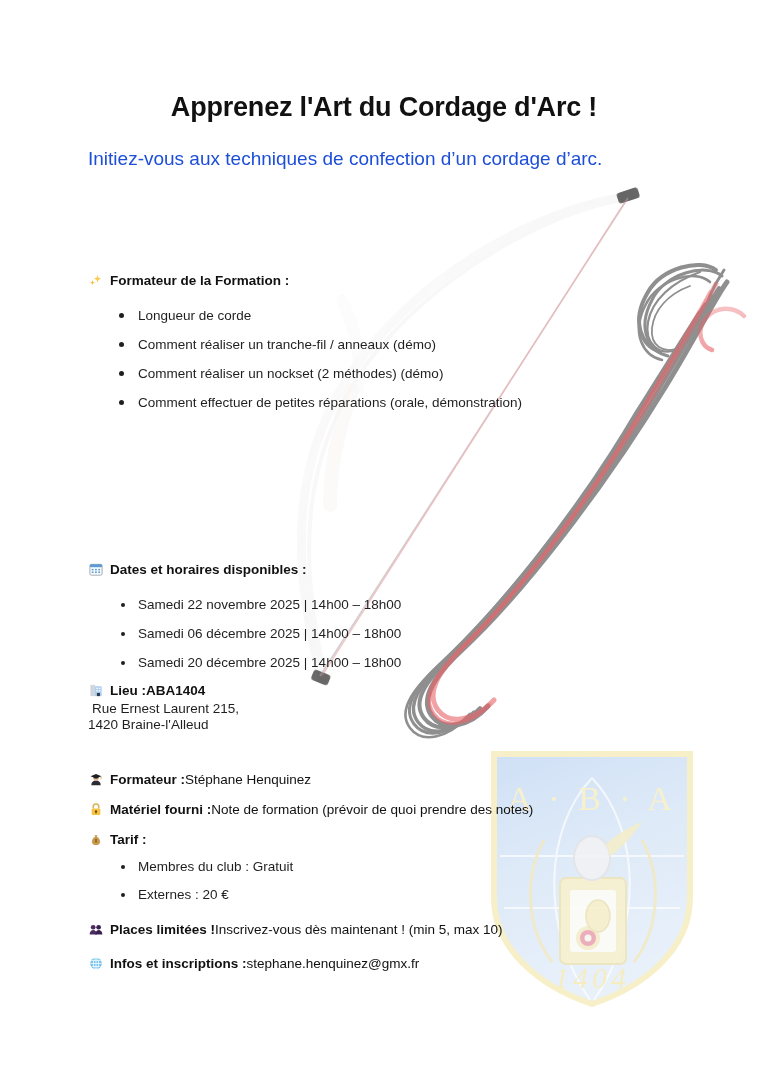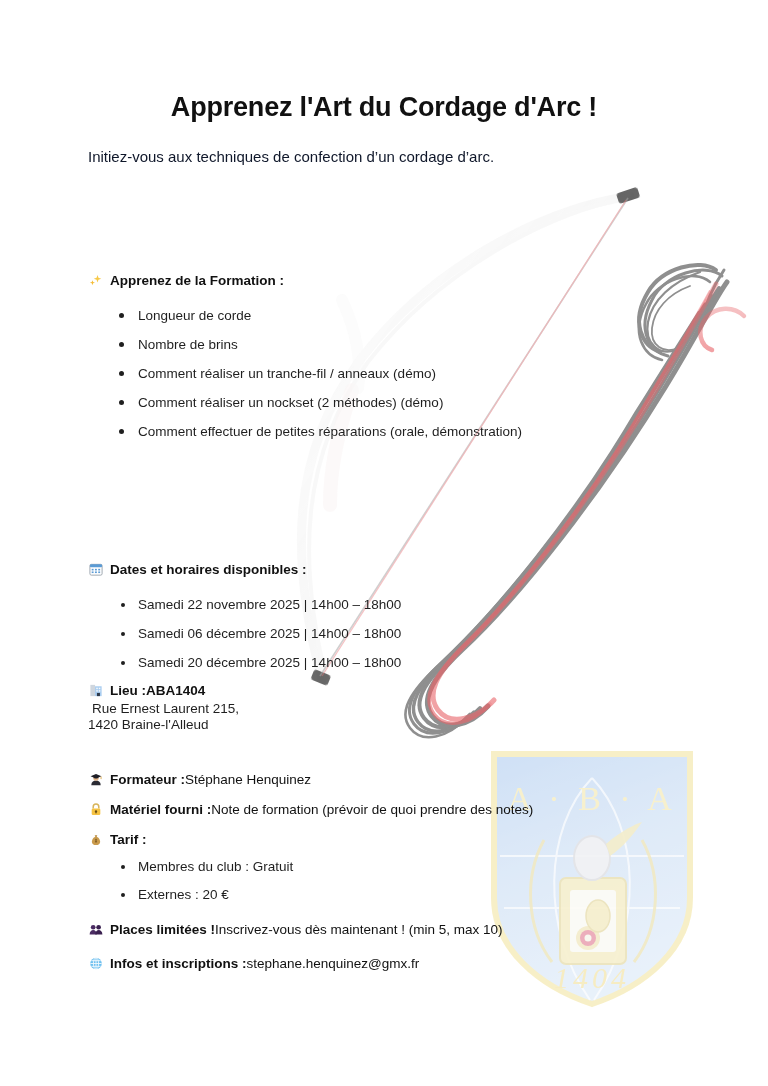--- a/index.html
+++ b/index.html
@@ -56,23 +56,23 @@
     text-align: center;
     font-size: 27px;
     font-weight: bold;
     letter-spacing: -0.2px;
     color: #111111;
   }
   .subtitle {
     position: absolute;
     left: 88px;
     top: 148px;
-    font-size: 15px;
+    font-size: 19px;
     font-weight: normal;
-    color: #0f172a;
+    color: #1d4ed8;
   }
 
   .block {
     position: absolute;
     left: 88px;
   }
 
   .heading {
     font-size: 13.5px;
     font-weight: bold;
@@ -255,25 +255,24 @@
     <div class="subtitle">Initiez-vous aux techniques de confection d’un cordage d’arc.</div>
 
     <div class="block" id="programme-section">
       <div class="heading">
         <span class="ico">
           <svg viewBox="0 0 16 16">
             <path d="M9.6 2.1 L10.6 5.1 L13.6 6.1 L10.6 7.1 L9.6 10.1 L8.6 7.1 L5.6 6.1 L8.6 5.1 Z" fill="#f7c948"></path>
             <path d="M4.2 7.6 L4.9 9.6 L6.9 10.3 L4.9 11.0 L4.2 13.0 L3.5 11.0 L1.5 10.3 L3.5 9.6 Z" fill="#f5bd36"></path>
           </svg>
         </span>
-        <span class="txt">Apprenez de la Formation :</span>
+        <span class="txt">Formateur de la Formation :</span>
       </div>
       <ul class="bullets">
         <li>Longueur de corde</li>
-        <li>Nombre de brins</li>
         <li>Comment réaliser un tranche-fil / anneaux (démo)</li>
         <li>Comment réaliser un nockset (2 méthodes) (démo)</li>
         <li>Comment effectuer de petites réparations (orale, démonstration)</li>
       </ul>
     </div>
 
     <div class="block" id="dates-section">
       <div class="heading">
         <span class="ico">
           <svg viewBox="0 0 16 16">

